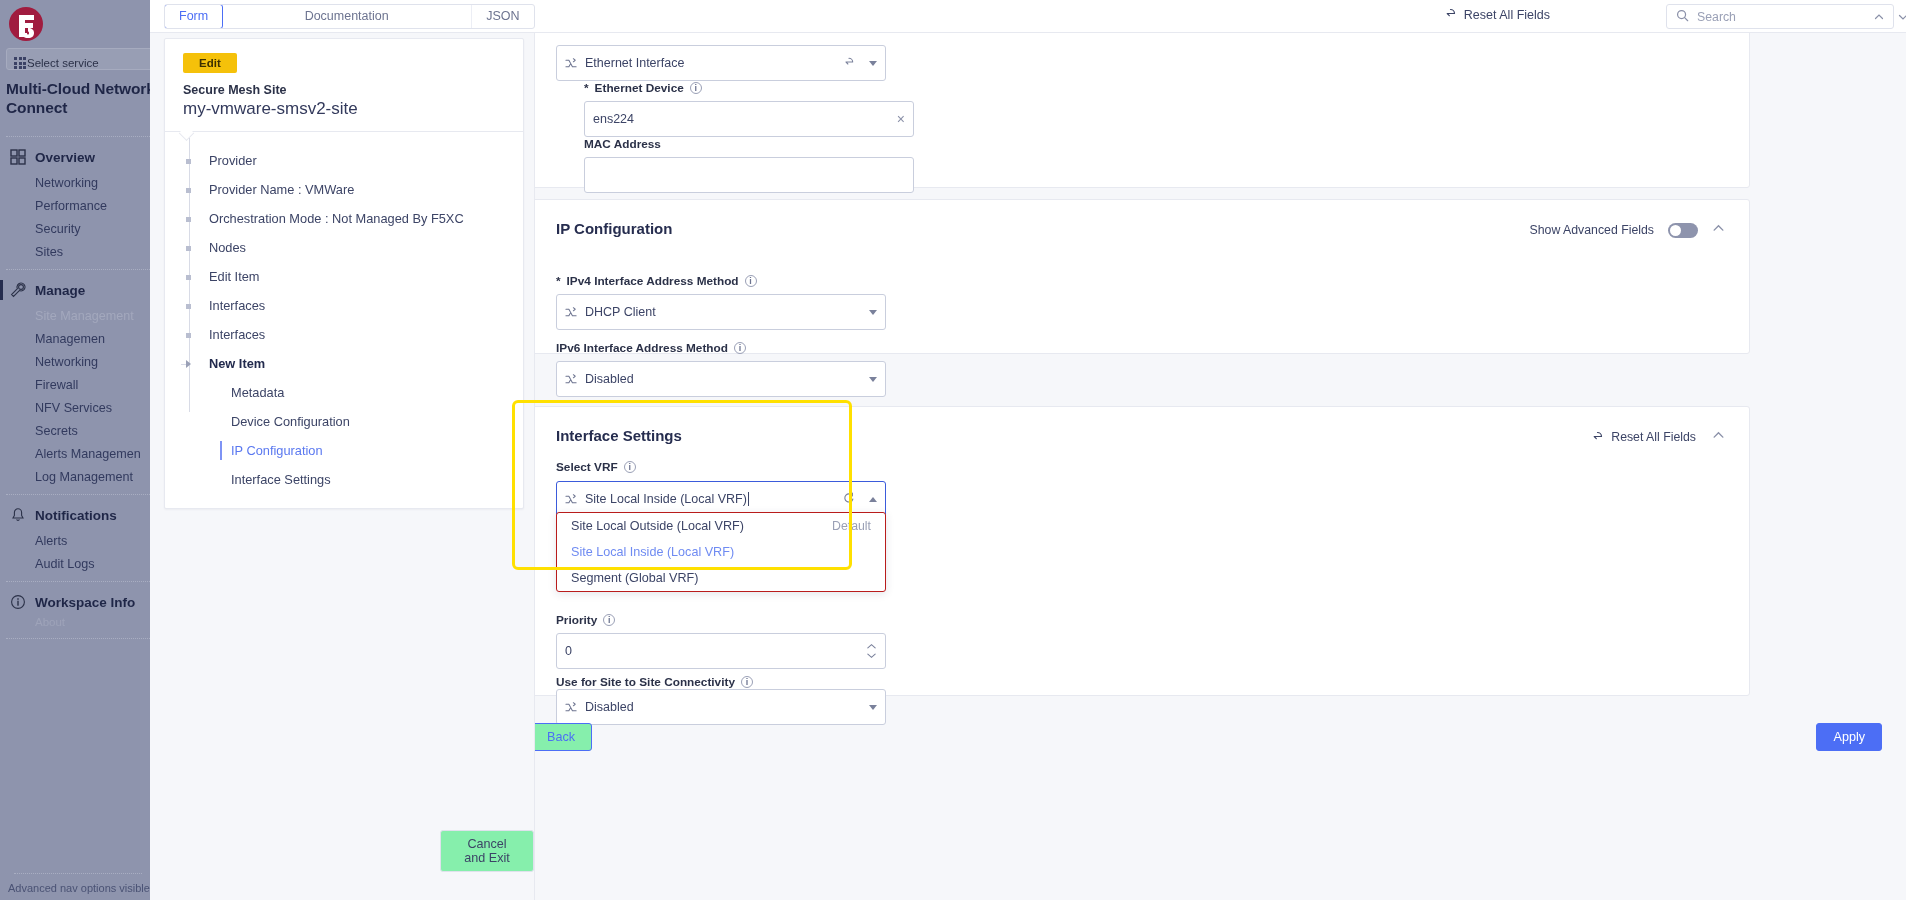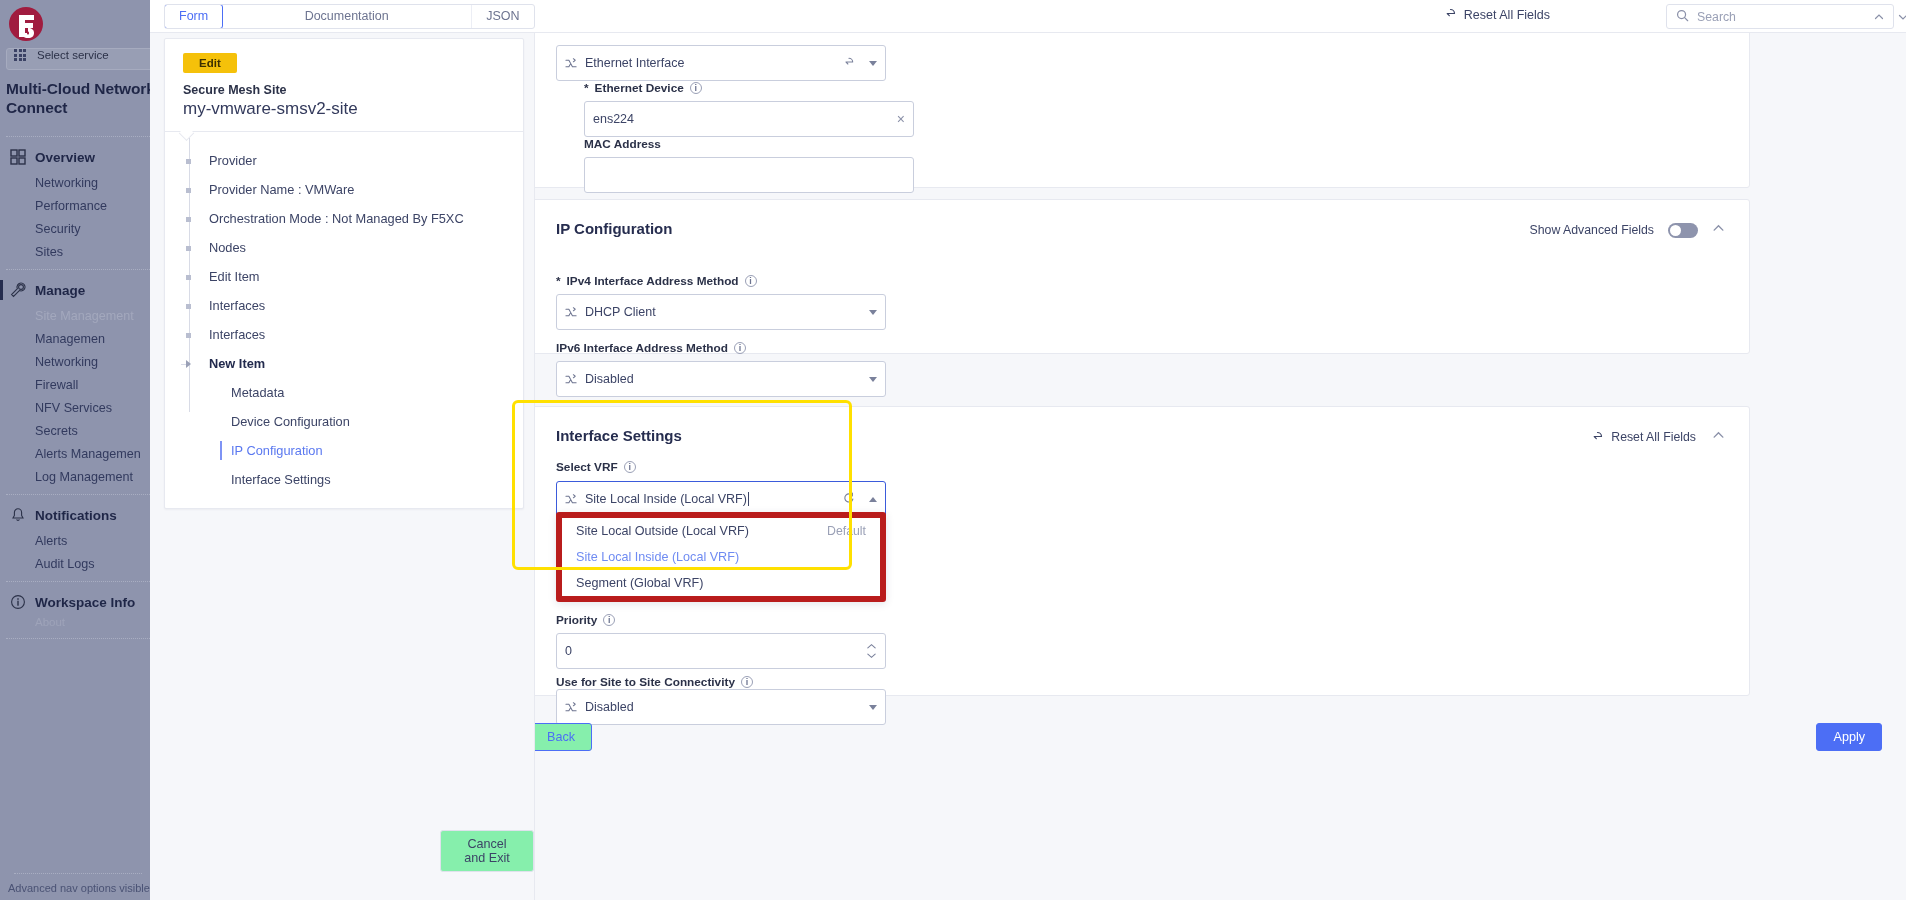--- a/index.html
+++ b/index.html
@@ -16,21 +16,21 @@
   
   .leftnav {
     position: absolute; left: 0; top: 0; width: 150px; height: 900px;
     background: #8e94ad; color: #262d4f;
     padding: 0; z-index: 1;
   }
   .f5logo { position: absolute; left: 6px; top: 4px; width: 40px; height: 40px; }
   .svc-pill {
     position: absolute; left: 6px; top: 48px; width: 160px; height: 22px;
     border: 1px solid #a6abbf; border-radius: 3px; background: #989eb4;
-    display: flex; align-items: flex-start; gap: 11px; padding-left: 7px;
+    display: flex; align-items: flex-end; gap: 1px; padding-left: 7px;
     font-size: 11.5px; color: #2b3148;
   }
   .dots-grid { display: grid; grid-template-columns: repeat(3, 3px); grid-gap: 1.5px; }
   .dots-grid i { width: 3px; height: 3px; background: #3b4265; display: block; }
   .product-title {
     position: absolute; left: 6px; top: 80px; width: 160px;
     font-size: 15.5px; font-weight: bold; line-height: 1.22; color: #1f2647;
     letter-spacing: -0.1px;
   }
   .nav-divider { height: 0; border-top: 1px dotted #a9aec2; margin: 6px 8px 6px 6px; }
@@ -163,21 +163,21 @@
     display: flex; align-items: center; padding: 0 8px; font-size: 12.5px; color: #3c4466;
     position: relative;
   }
   .inputbox.focus { border-color: #3b5bdb; }
   .selicon { margin-right: 7px; color: #6d7490; display:flex; align-items:center; }
   .caret-d { width: 0; height: 0; border-left: 4px solid transparent; border-right: 4px solid transparent; border-top: 5px solid #7a819b; }
   .caret-u { width: 0; height: 0; border-left: 4px solid transparent; border-right: 4px solid transparent; border-bottom: 5px solid #7a819b; }
   .clearx { margin-left: auto; color: #8a90a8; font-size: 14px; cursor: pointer; }
 
   .dropdown {
-    position: absolute; background: #fff; border: 6px solid #b91c1c; border-radius: 3px;
+    position: absolute; background: #fff; border: 1px solid #b91c1c; border-radius: 3px;
     box-shadow: 0 2px 8px rgba(30,40,80,.12); z-index: 20;
   }
   .dd-item {
     display: flex; align-items: center; padding: 6px 14px; font-size: 12.6px; color: #3c4466; cursor: pointer;
   }
   .dd-item.sel { color: #6f8bf2; }
   .dd-right { margin-left: auto; color: #9aa0b6; font-size: 12.3px; }
 
   .hl-box {
     position: absolute; border: 3px solid #ffe000; border-radius: 6px; pointer-events: none; z-index: 30;

